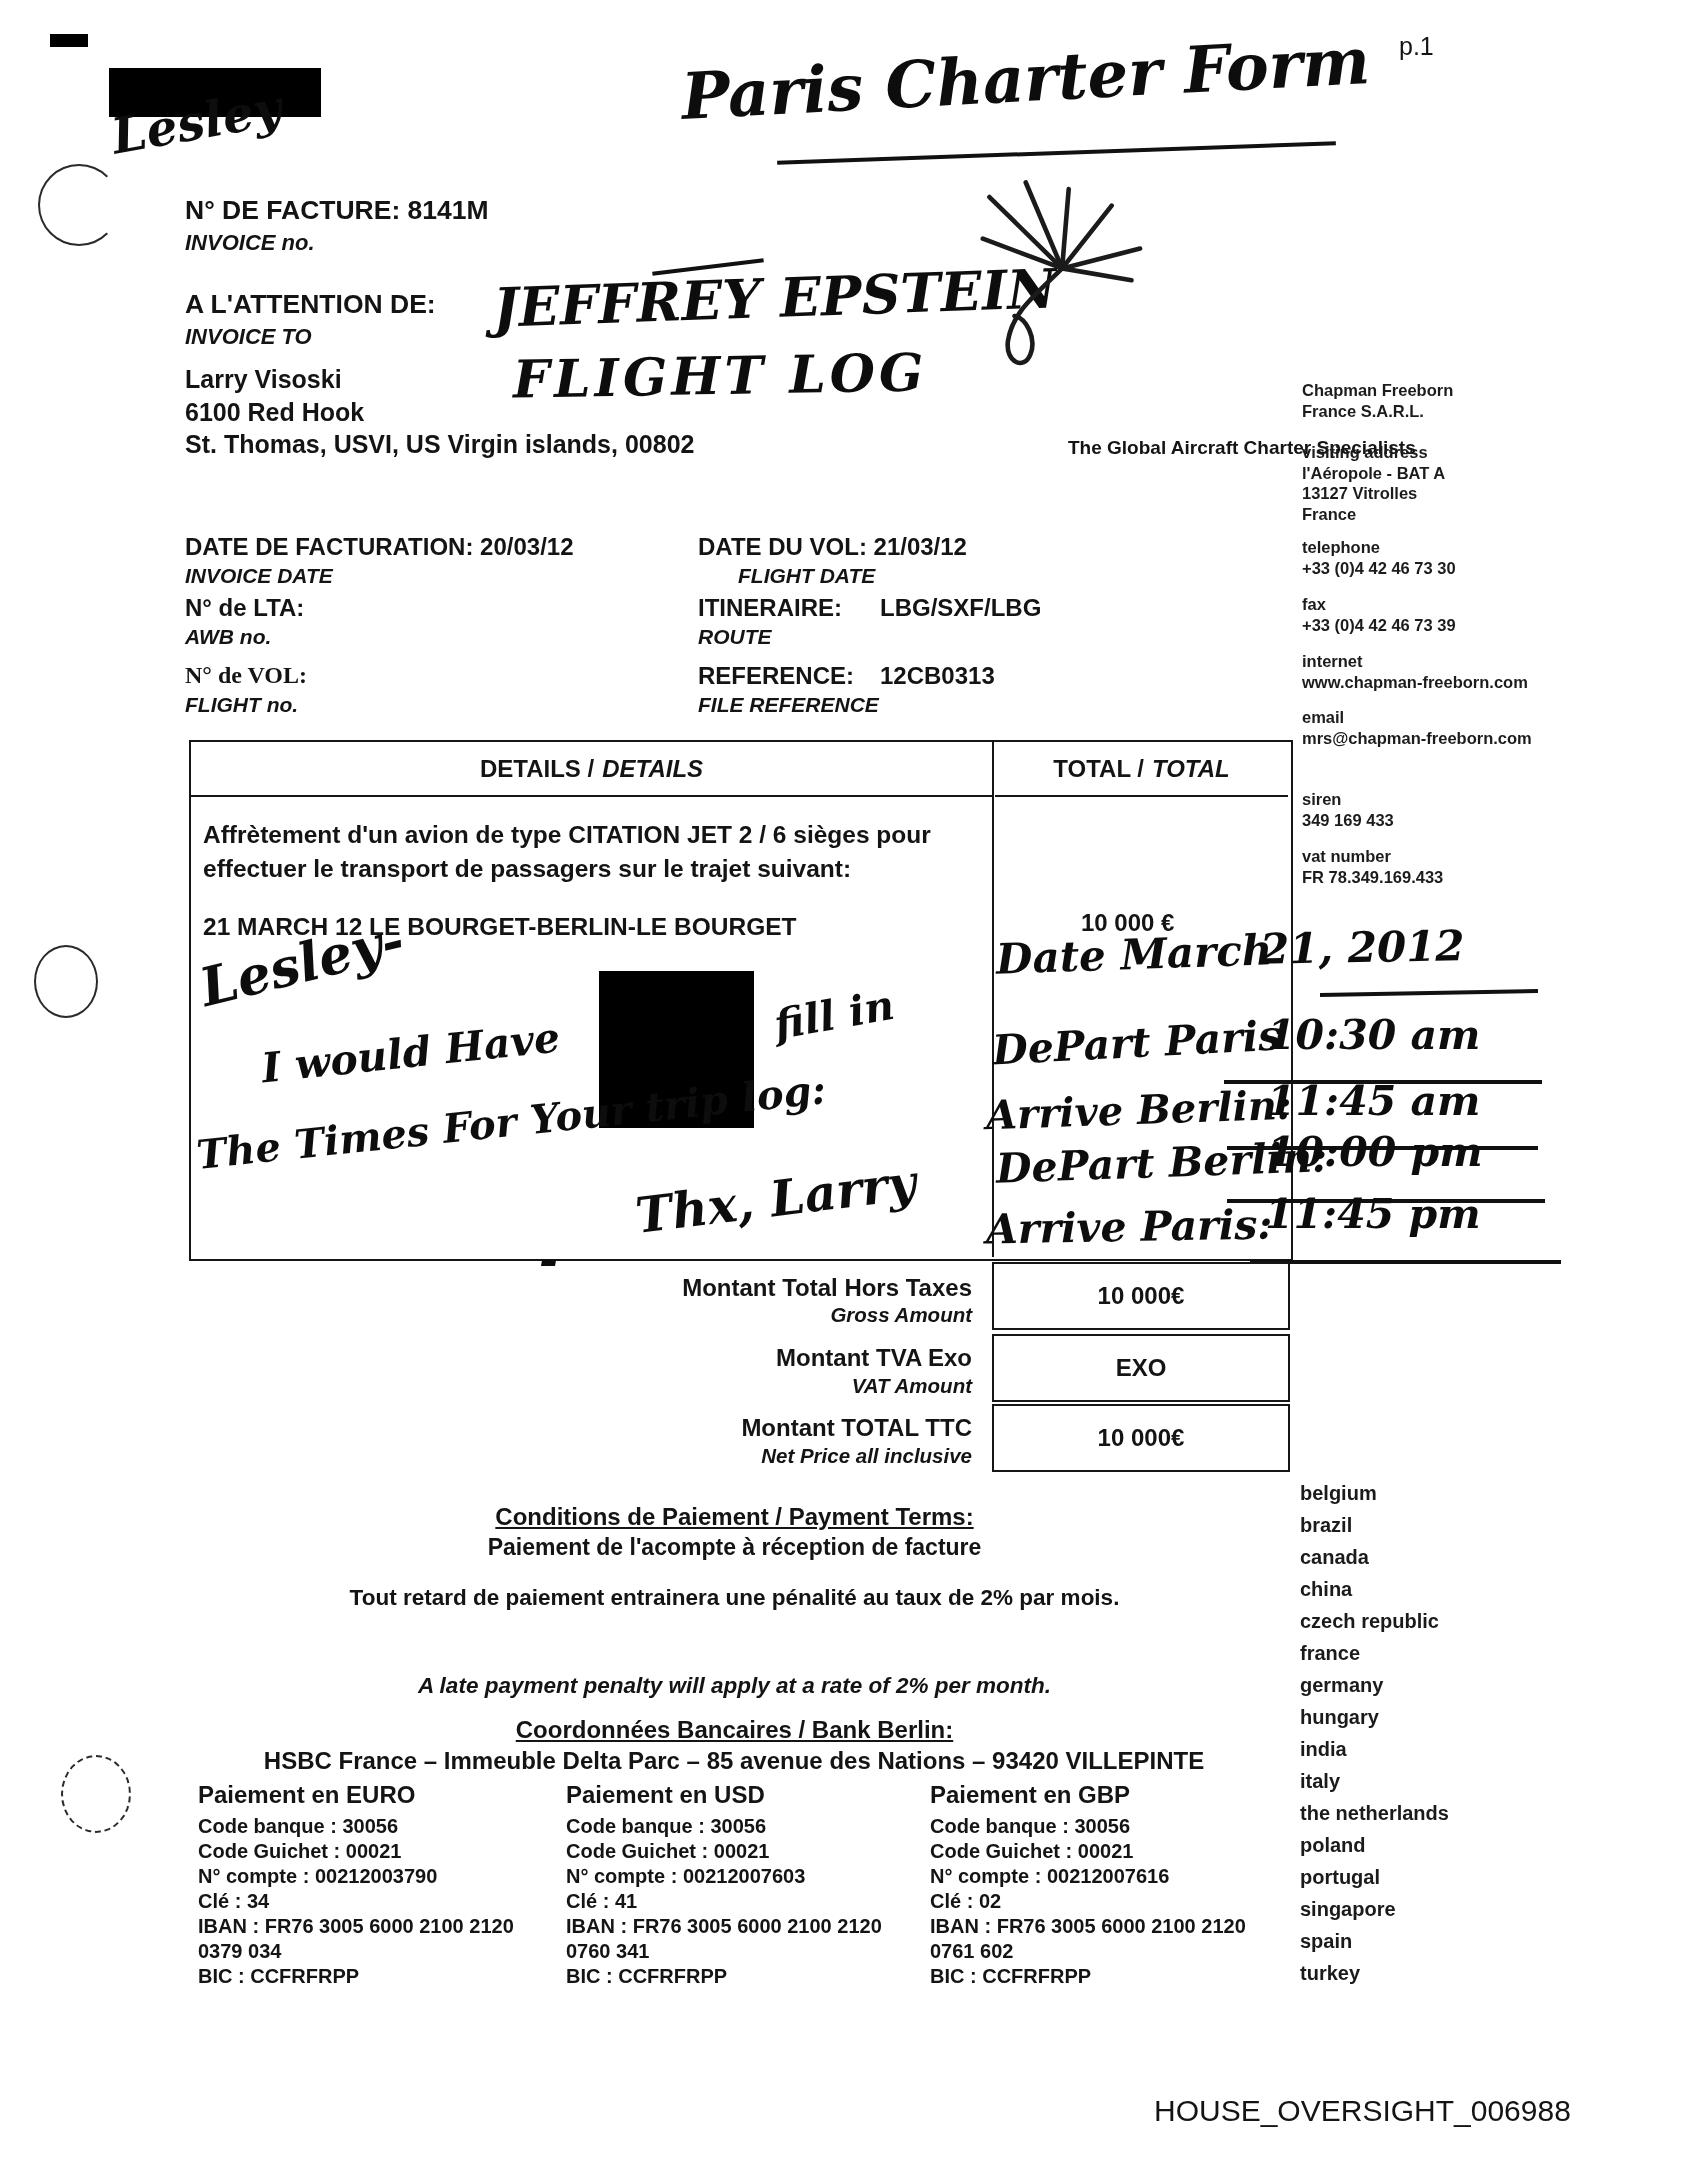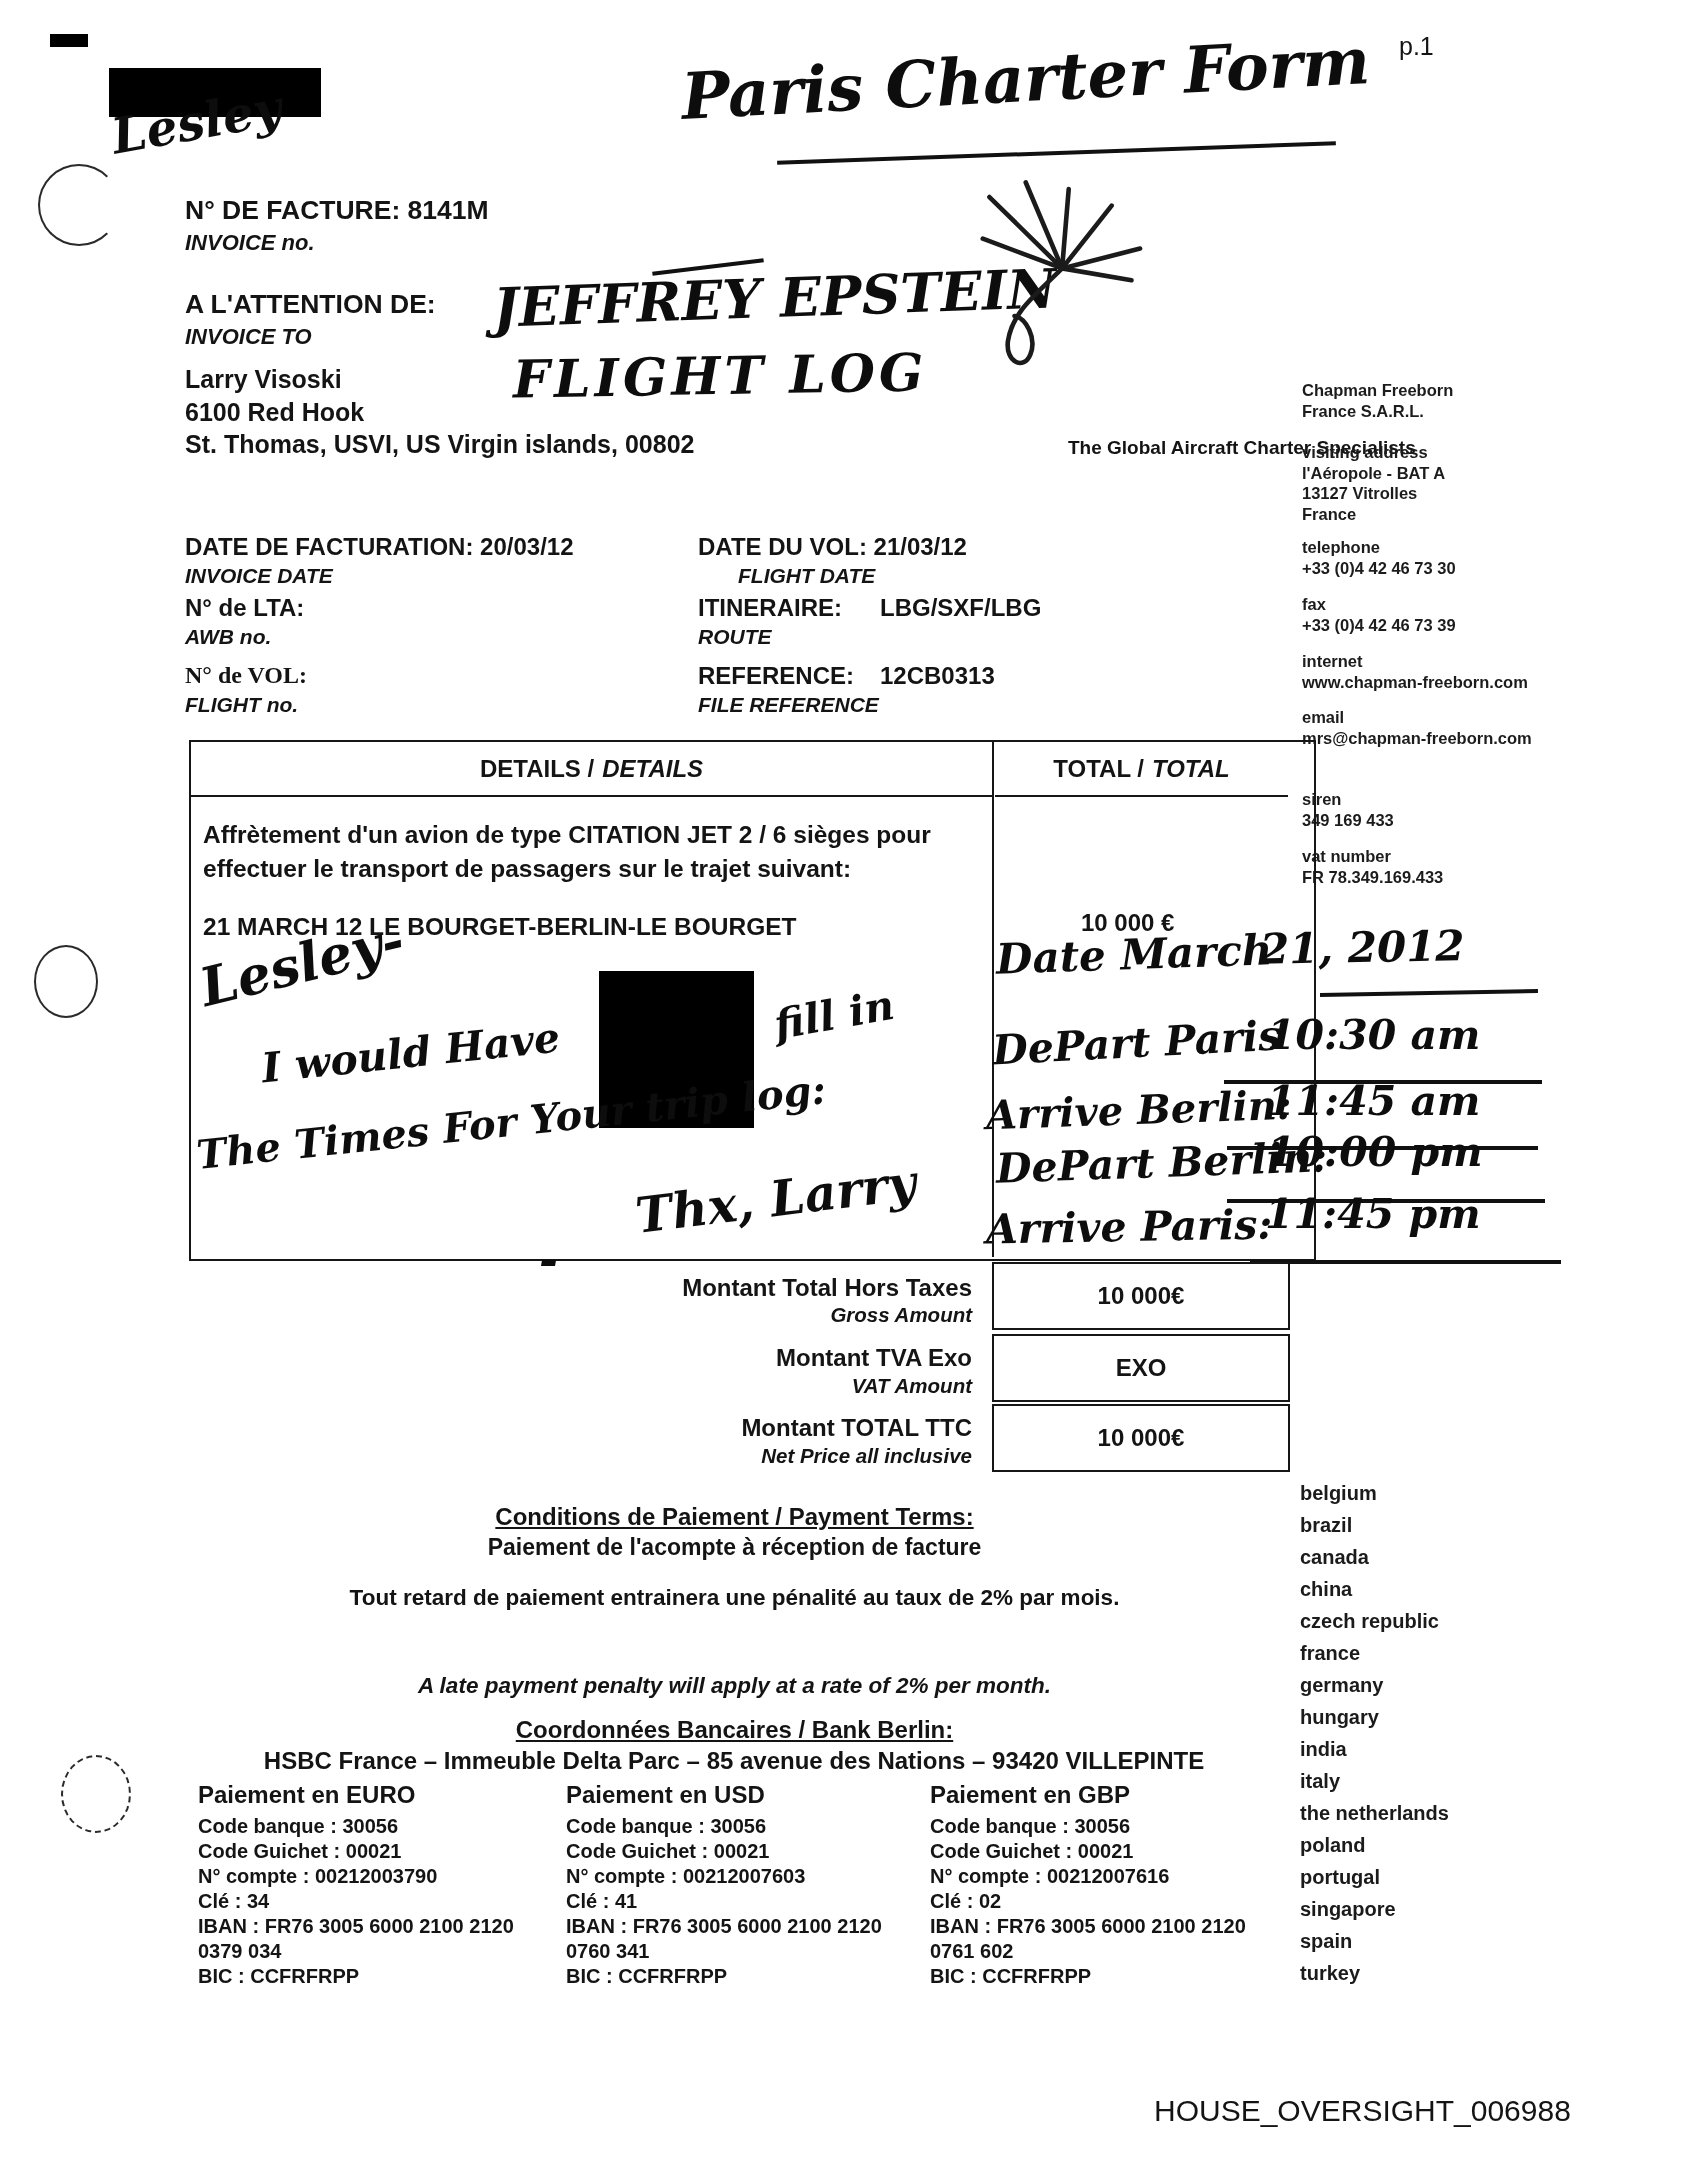--- a/index.html
+++ b/index.html
@@ -5,21 +5,21 @@
   html,body{margin:0;padding:0;background:#e8e8e8;}
   #page{position:relative;width:1687px;height:2183px;background:#ffffff;overflow:hidden;}
   .abs{position:absolute;}
   .print{font-family:"Liberation Sans",sans-serif;font-weight:bold;color:#141414;}
   .reg{font-weight:normal;}
   .it{font-style:italic;}
   .hw{font-family:"DejaVu Serif",serif;font-style:italic;font-weight:600;color:#0d0d0d;white-space:nowrap;}
   .fillblack{background:#000;}
   .uline{background:#111;height:4px;}
   .hole{border:2px solid #2a2a2a;border-radius:50%;}
-  .tablebox{border:2.6px solid #161616;padding-left:23px;}
+  .tablebox{border:2.6px solid #161616;}
   .vline{border-left:2.6px solid #161616;}
   .valuebox{border:2.6px solid #161616;display:flex;align-items:center;justify-content:center;}
   .ctr{text-align:center;}
   .rgt{text-align:right;}
   .sidebarblk{font-family:"Liberation Sans",sans-serif;font-weight:bold;color:#1c1c1c;font-size:16.5px;line-height:20.5px;}
   .paylines{font-family:"Liberation Sans",sans-serif;font-weight:bold;color:#141414;font-size:20px;line-height:25px;white-space:nowrap;}
   .country{font-family:"Liberation Sans",sans-serif;font-weight:bold;color:#1b1b1b;font-size:20px;line-height:32px;}
 </style>
 </head>
 <body>

